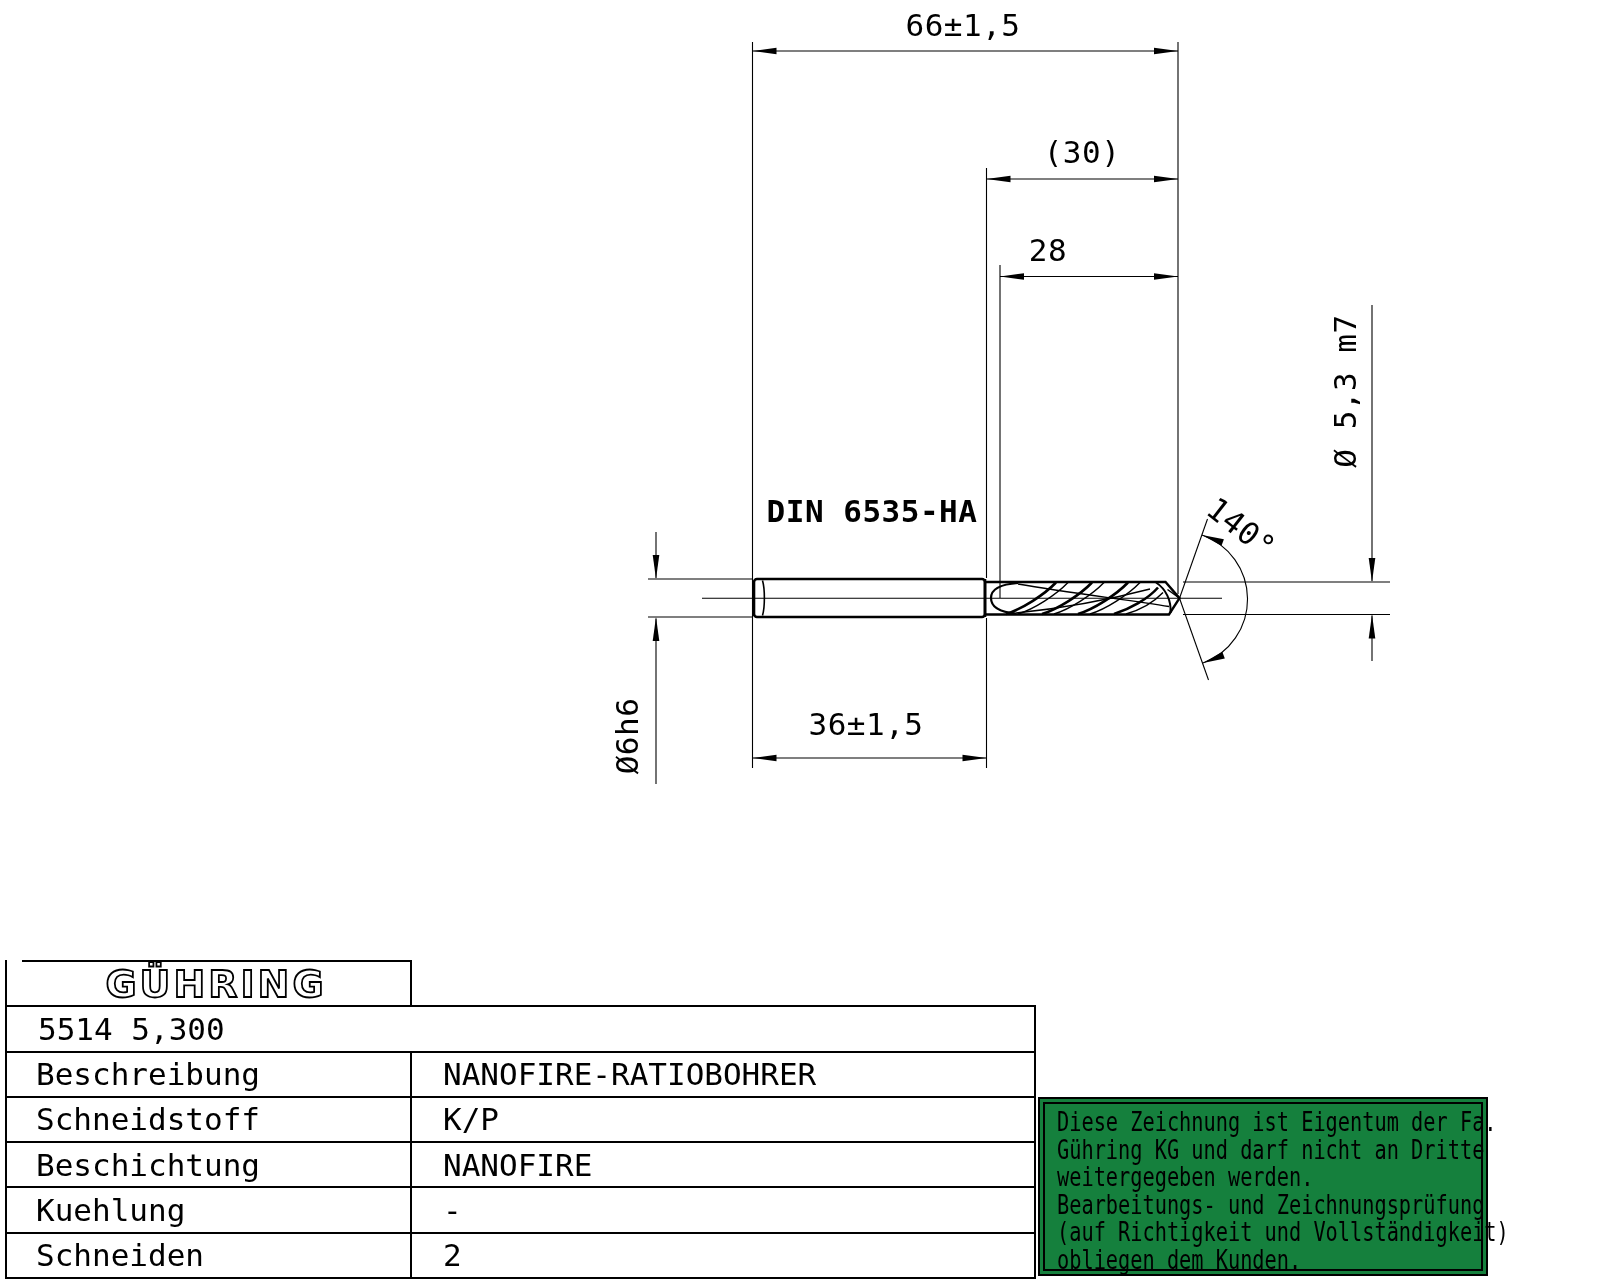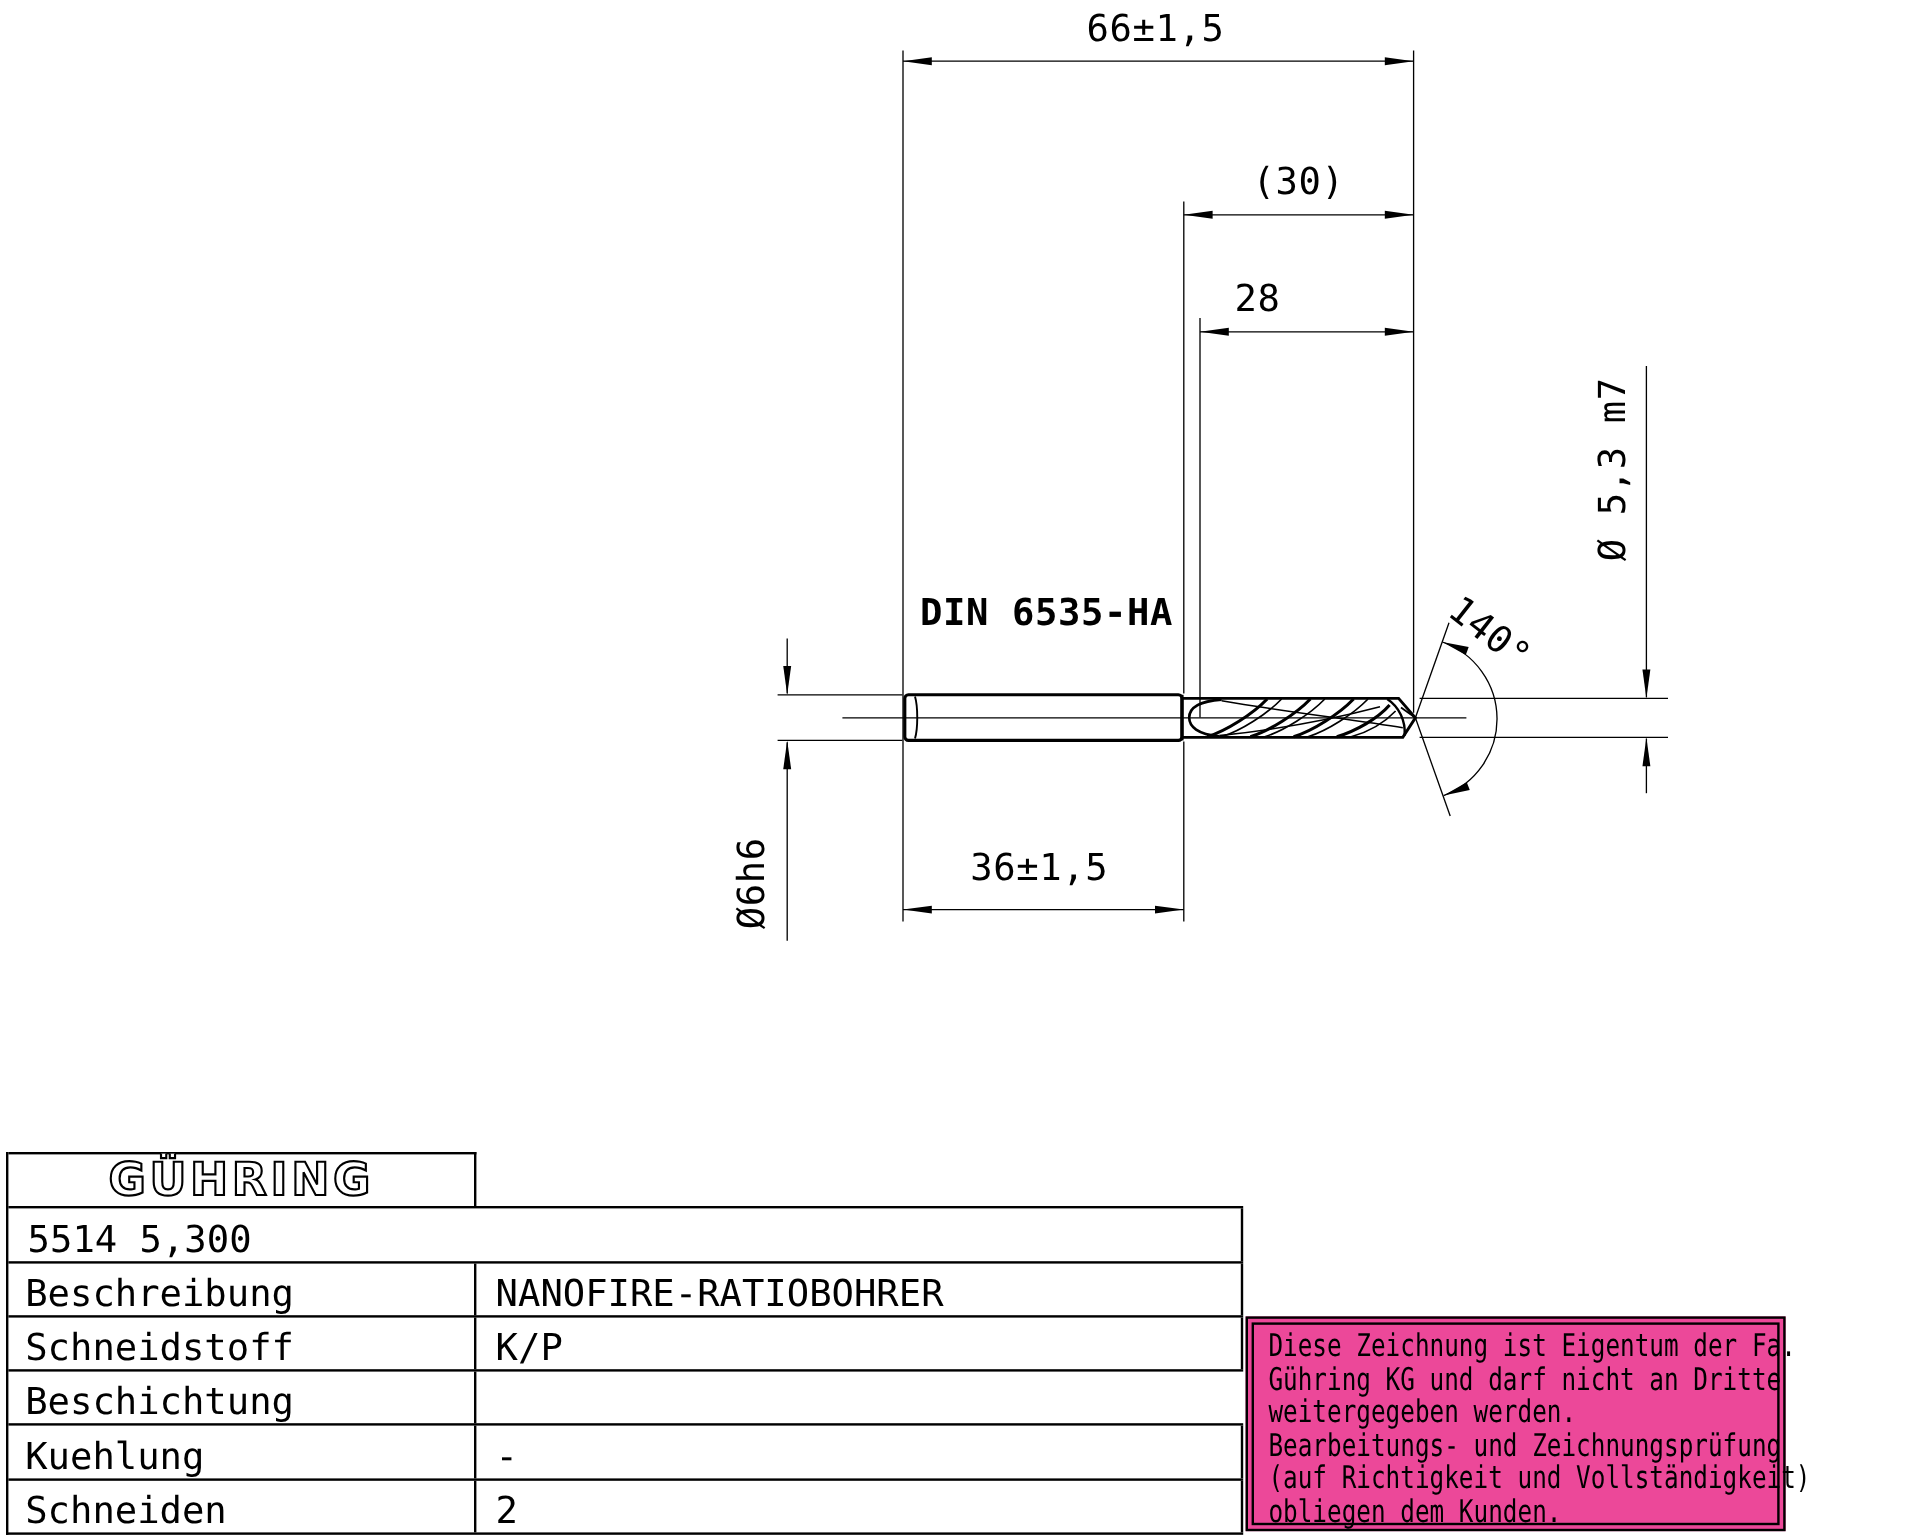--- a/index.html
+++ b/index.html
@@ -35,36 +35,36 @@
     grid-template-rows: repeat(7, 1fr);
     border-left: 2px solid #000;
     border-bottom: 2px solid #000;
     box-sizing: border-box;
     font-size: 31px;
   }
   .trow { display: flex; border-top: 2px solid #000; min-height: 0; }
   .trow.logo-row { border-top: none; }
   .tcell {
     box-sizing: border-box;
-    display: flex; align-items: flex-end;
-    overflow: visible; white-space: nowrap;
+    display: flex; align-items: center;
+    overflow: visible; white-space: nowrap; margin-left: 15px;
   }
   .tcell.c1 { width: 390px; border-right: 2px solid #000; padding-left: 14px; }
   .tcell.c2 { flex: 1; border-right: 2px solid #000; padding-left: 16px; }
   .logo-row .c1 { border-top: 2px solid #000; justify-content: center; padding-left: 0; }
   .logo-row .c2 { border-right: none; }
 
   
   .disclaimer-box {
     position: absolute; left: 1038px; top: 1097px;
     width: 450px; height: 179px;
     border: 2px solid #000;
     box-sizing: border-box;
     padding: 3px;
-    background: #ec4899;
+    background: #15803d;
   }
   .disclaimer-inner {
     border: 2px solid #000;
     width: 100%; height: 100%;
     box-sizing: border-box;
     padding: 5px 0 0 12px;
     overflow: visible;
   }
   .disc-line {
     font-size: 26px;
@@ -183,20 +183,21 @@
   <div class="trow">
     <div class="tcell c1">Beschreibung</div>
     <div class="tcell c2">NANOFIRE-RATIOBOHRER</div>
   </div>
   <div class="trow">
     <div class="tcell c1">Schneidstoff</div>
     <div class="tcell c2">K/P</div>
   </div>
   <div class="trow">
     <div class="tcell c1">Beschichtung</div>
+    <div class="tcell c2">NANOFIRE</div>
   </div>
   <div class="trow">
     <div class="tcell c1">Kuehlung</div>
     <div class="tcell c2">-</div>
   </div>
   <div class="trow">
     <div class="tcell c1">Schneiden</div>
     <div class="tcell c2">2</div>
   </div>
 </div>

